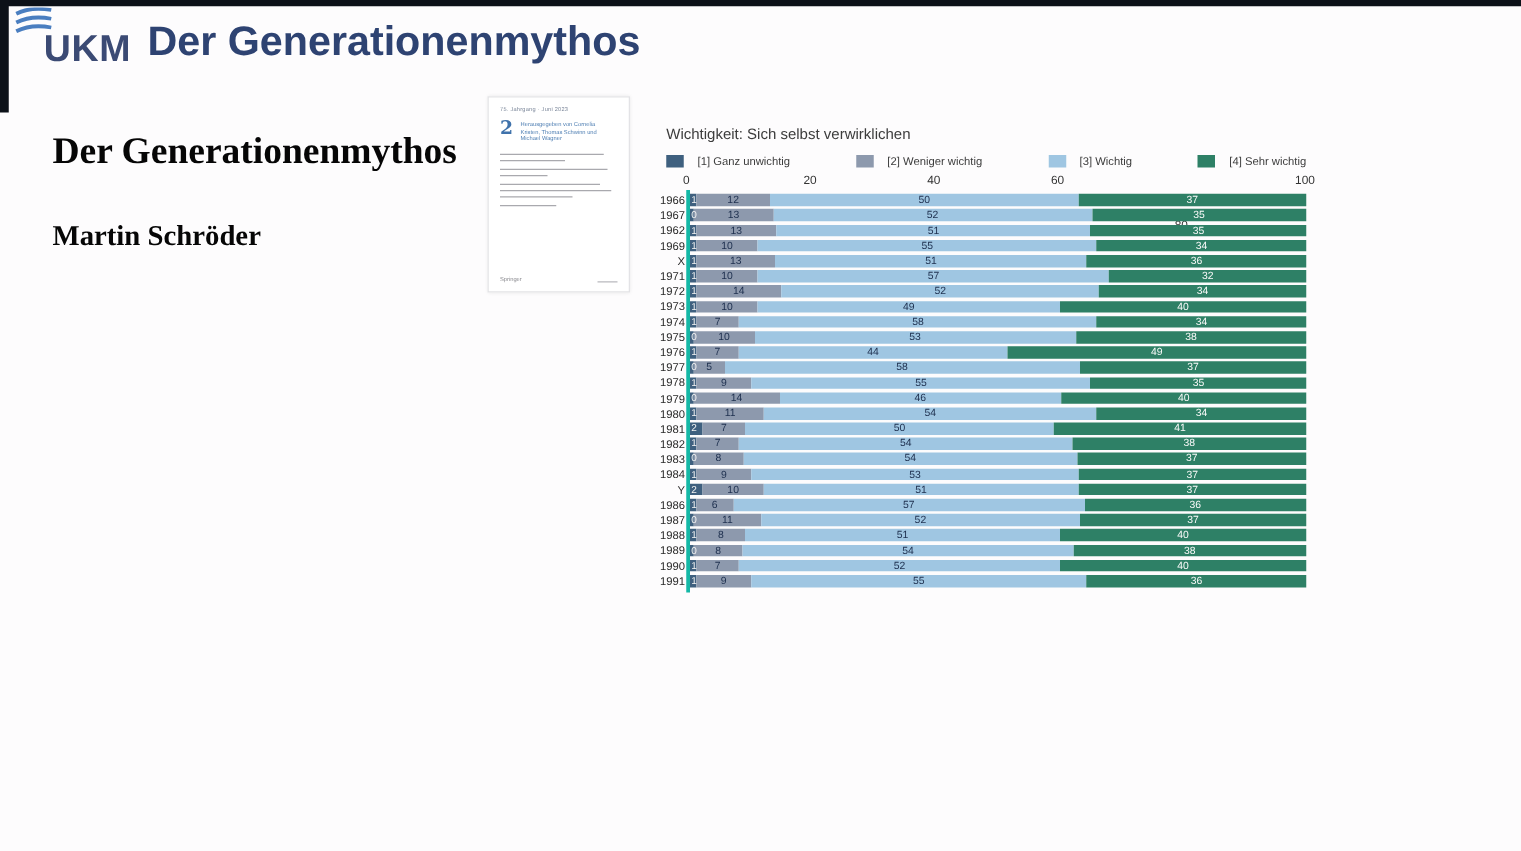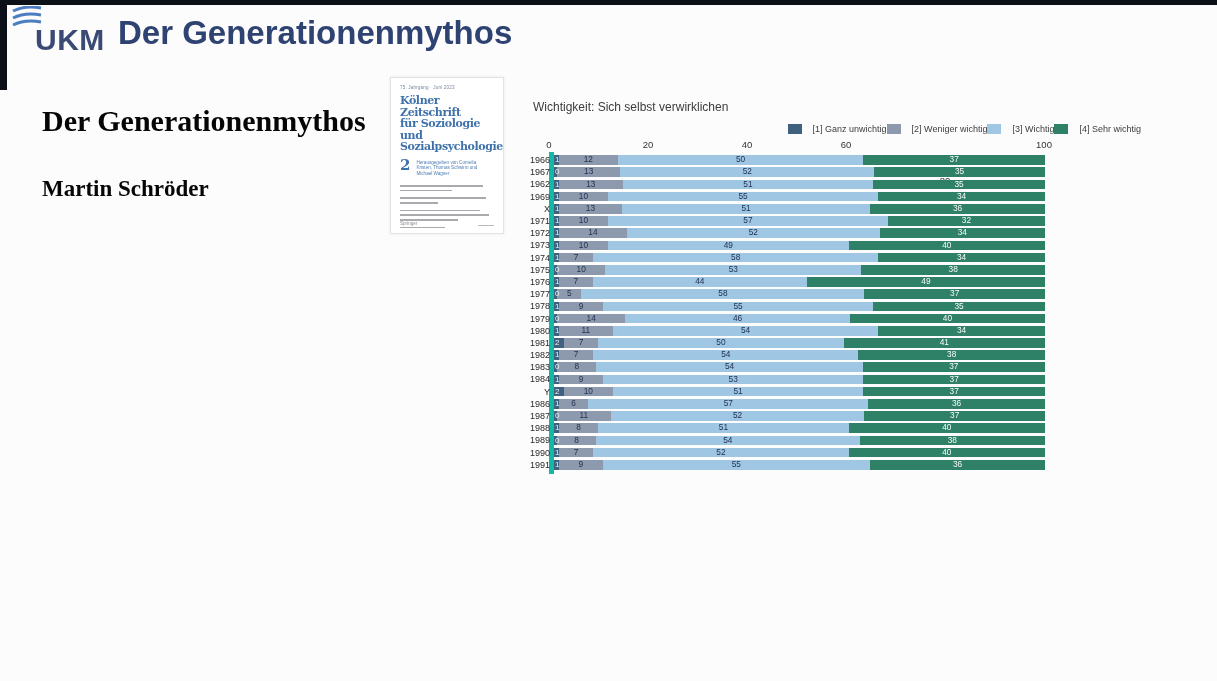--- a/index.html
+++ b/index.html
@@ -29,27 +29,27 @@
   .cover-editors { font-size:4.6px; color:#4f7fb3; line-height:5.6px; width:62px; padding-top:2px; }
   .cover-lines { margin-top:9px; }
   .cover-lines .ln { height:1.4px; background:#a9a9ae; margin-bottom:3.4px; }
   .cover-lines .gap { height:2.6px; }
   .cover-publisher { position:absolute; left:9px; bottom:7px; font-size:4.6px; color:#8a8a8f; }
   .cover-isbn { position:absolute; right:9px; bottom:7px; width:16px; height:1.4px; background:#b9b9be; }
 
   
   .chart { position:absolute; left:533px; top:100px; width:530px; }
   .chart-title { font-size:12px; color:#3c3c3c; margin-bottom:10px; }
-  .legend { display:flex; justify-content:flex-end; width:608px; margin-bottom:5px; }
+  .legend { display:flex; justify-content:space-between; width:512px; margin-bottom:5px; }
   .legend-item { display:flex; align-items:center; }
   .legend-swatch { width:14px; height:10px; margin-right:11px; }
   .legend-label { font-size:9px; color:#3c3c3c; }
   .ticks { position:relative; height:13px; width:495px; margin-left:16px; }
   .tick-label { position:absolute; transform:translateX(-50%); font-size:9.5px; color:#333; }
-  .plot { position:relative; margin-left:16px; width:496px; border-left:5px solid #14b8a6; padding-top:2px; padding-bottom:3px; }
+  .plot { position:relative; margin-left:16px; width:496px; border-left:3px solid #14b8a6; padding-top:2px; padding-bottom:3px; }
   .bar-row { display:flex; align-items:center; height:12.2px; }
   .bar-row .year { position:absolute; left:-44px; width:40px; text-align:right; font-size:9px; color:#2a2a2a; }
   .bar-track { display:flex; width:495px; height:9.6px; }
   .seg { position:relative; display:flex; align-items:center; justify-content:center; flex-basis:0; overflow:visible; }
   .seg .lbl { font-size:8.3px; line-height:9.6px; white-space:nowrap; }
   .seg.s0 { justify-content:flex-start; }
   .seg.s0 .lbl { position:absolute; left:1px; color:#f2f2f2; font-size:8px; z-index:2; }
   .lbl-dark { color:#1d2f4e; }
   .lbl-light { color:#fafafa; }
 </style>
@@ -67,25 +67,20 @@
   </svg>
   <div class="logo-text">UKM</div>
 </div>
 <div class="header-title">Der Generationenmythos</div>
 
 <div class="slide-title">Der Generationenmythos</div>
 <div class="slide-author">Martin Schröder</div>
 
 <div class="cover">
   <div class="cover-topline">75. Jahrgang · Juni 2023</div>
-  <div class="cover-title">
-    <div>Kölner Zeitschrift</div>
-    <div>für Soziologie und</div>
-    <div>Sozialpsychologie</div>
-  </div>
   <div class="cover-issue-row">
     <div class="cover-issue">2</div>
     <div class="cover-editors">Herausgegeben von Cornelia Kristen, Thomas Schwinn und Michael Wagner</div>
   </div>
   <div class="cover-lines">
     <div class="ln" style="width:88%"></div>
     <div class="ln" style="width:55%"></div>
     <div class="gap"></div>
     <div class="ln" style="width:92%"></div>
     <div class="ln" style="width:40%"></div>

